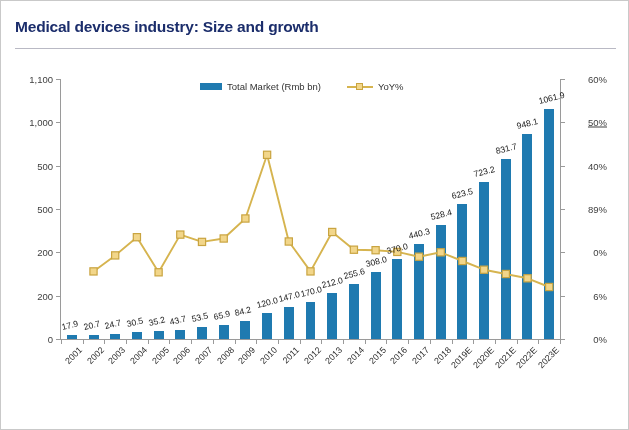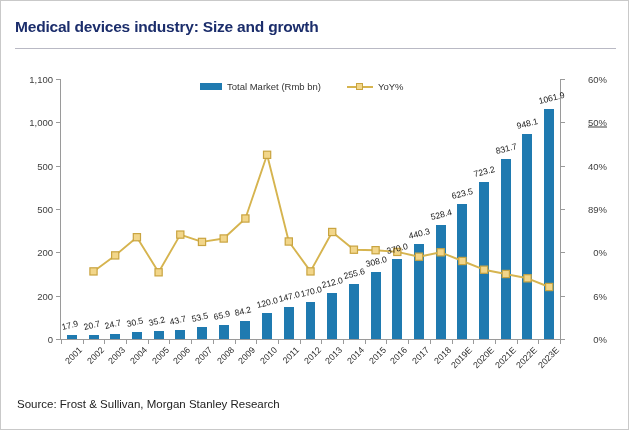--- a/index.html
+++ b/index.html
@@ -299,14 +299,13 @@
         <div class="xlab" style="left: 408.978px; top: 286px; width: 40px; margin-left: -40px;">2017</div>
         <div class="xlab" style="left: 430.674px; top: 286px; width: 40px; margin-left: -40px;">2018</div>
         <div class="xlab" style="left: 452.37px; top: 286px; width: 40px; margin-left: -40px;">2019E</div>
         <div class="xlab" style="left: 474.065px; top: 286px; width: 40px; margin-left: -40px;">2020E</div>
         <div class="xlab" style="left: 495.761px; top: 286px; width: 40px; margin-left: -40px;">2021E</div>
         <div class="xlab" style="left: 517.457px; top: 286px; width: 40px; margin-left: -40px;">2022E</div>
         <div class="xlab" style="left: 539.152px; top: 286px; width: 40px; margin-left: -40px;">2023E</div>
       </div>
   </div>
 
-  <div class="source">Source: Frost &amp; Sullivan, Morgan Stanley Research</div>
 </div>
 
 </body></html>

